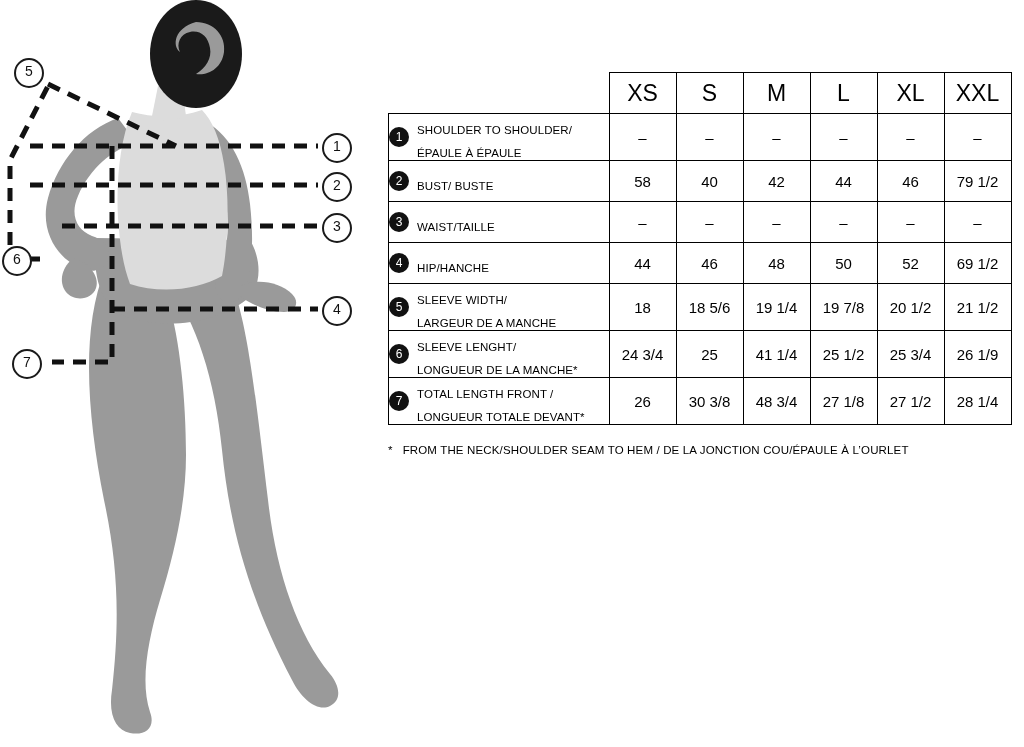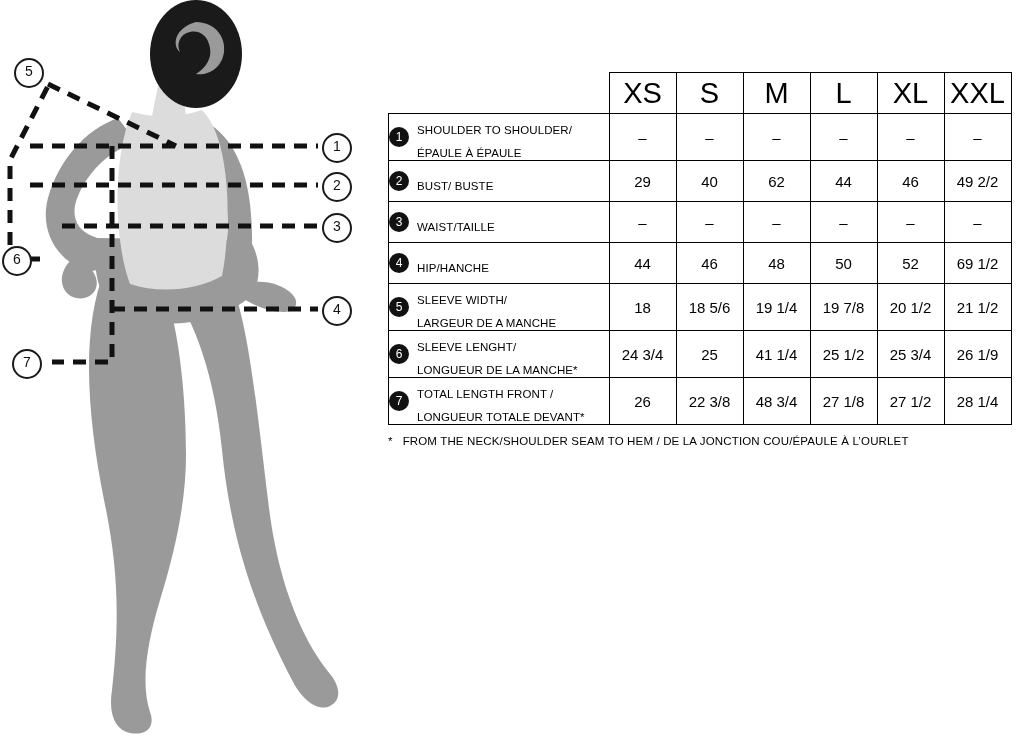--- a/index.html
+++ b/index.html
@@ -64,21 +64,21 @@
     width: 615px;
   }
   table.size-chart td, table.size-chart th {
     border: 1px solid #000000;
     padding: 0;
     vertical-align: middle;
   }
   
   table.size-chart thead th {
     height: 40px;
-    font-size: 29px;
+    font-size: 23px;
     font-weight: normal;
     text-align: center;
   }
   table.size-chart thead th.corner {
     border-top: none;
     border-left: none;
     border-bottom: none;
     width: 220px;
   }
   .sz-col { width: 66px; }
@@ -112,21 +112,21 @@
   }
   .label-text .ln { display: block; white-space: nowrap; margin-top: 10px; }
   td.val-cell {
     text-align: center;
     font-size: 15px;
     height: 40px;
   }
   .dash { font-size: 16px; }
 
   #footnote {
-    margin-top: 10px;
+    margin-top: 19px;
     font-size: 11.5px;
     letter-spacing: 0.15px;
   }
   #footnote .star { margin-right: 10px; }
 </style>
 </head>
 <body>
 
 <div id="root">
 
@@ -230,26 +230,26 @@
 
         <tr>
           <td class="label-cell">
             <div class="label-inner">
               <span class="row-num">2</span>
               <span class="label-text">
                 <span class="ln">BUST/ BUSTE</span>
               </span>
             </div>
           </td>
-          <td class="val-cell">29</td>
+          <td class="val-cell">58</td>
           <td class="val-cell">40</td>
-          <td class="val-cell">62</td>
+          <td class="val-cell">42</td>
           <td class="val-cell">44</td>
           <td class="val-cell">46</td>
-          <td class="val-cell">49 2/2</td>
+          <td class="val-cell">79 1/2</td>
         </tr>
 
         <tr>
           <td class="label-cell">
             <div class="label-inner">
               <span class="row-num">3</span>
               <span class="label-text">
                 <span class="ln">WAIST/TAILLE</span>
               </span>
             </div>
@@ -319,21 +319,21 @@
           <td class="label-cell">
             <div class="label-inner">
               <span class="row-num">7</span>
               <span class="label-text">
                 <span class="ln">TOTAL LENGTH FRONT /</span>
                 <span class="ln">LONGUEUR TOTALE DEVANT*</span>
               </span>
             </div>
           </td>
           <td class="val-cell">26</td>
-          <td class="val-cell">22 3/8</td>
+          <td class="val-cell">30 3/8</td>
           <td class="val-cell">48 3/4</td>
           <td class="val-cell">27 1/8</td>
           <td class="val-cell">27 1/2</td>
           <td class="val-cell">28 1/4</td>
         </tr>
 
       </tbody>
     </table>
 
     <div id="footnote">

